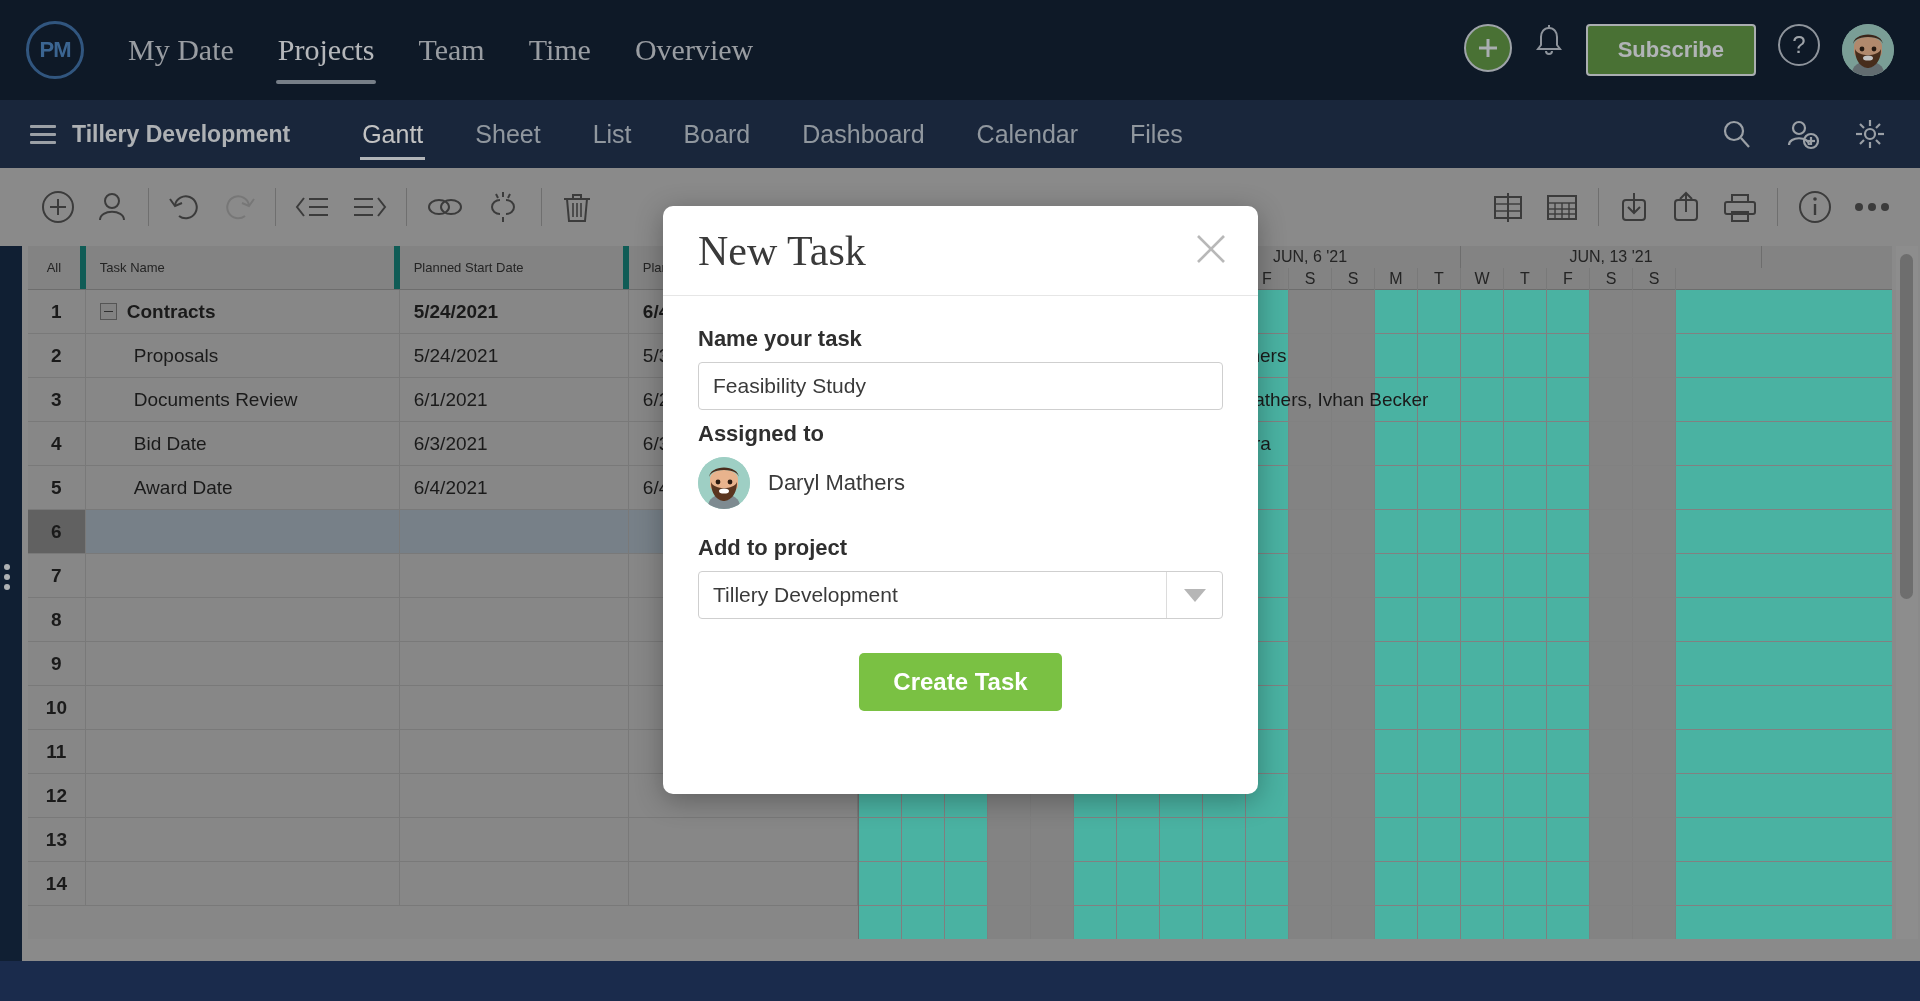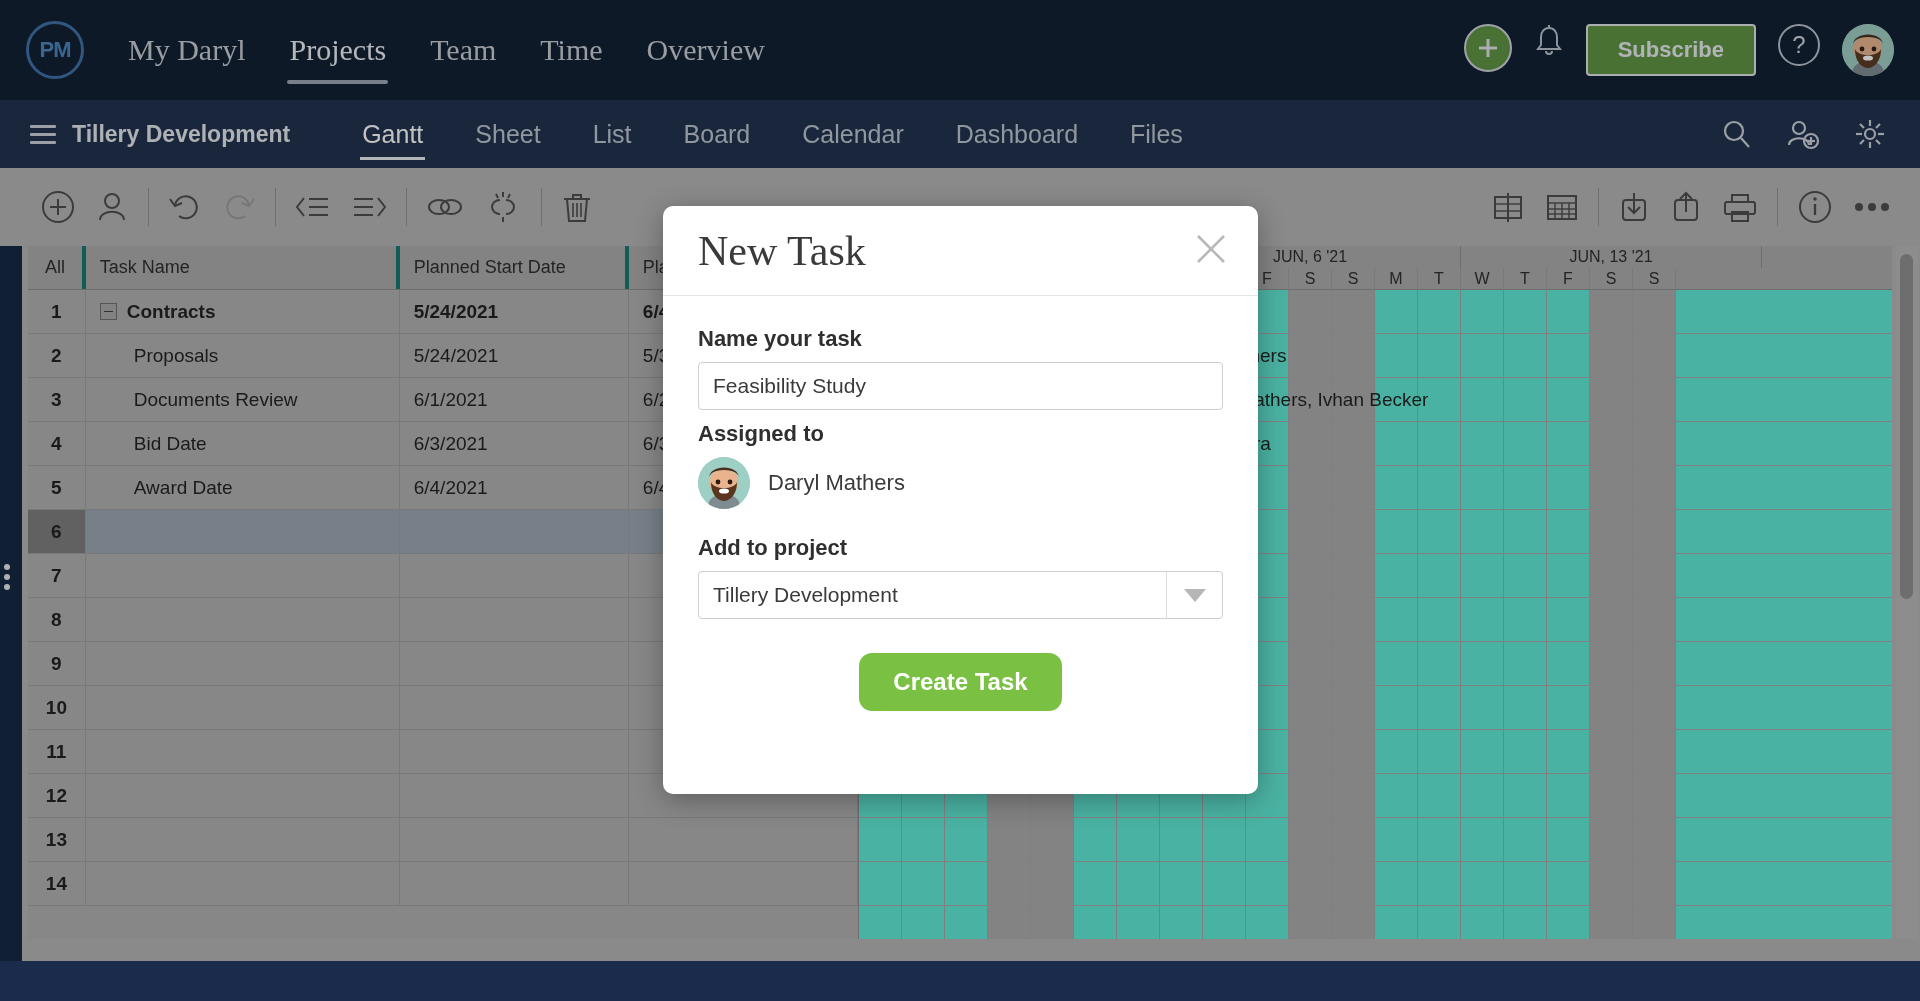--- a/index.html
+++ b/index.html
@@ -96,22 +96,22 @@
   .tb-sep { width: 1px; height: 38px; background: #8f8f8f; margin: 0 18px; }
 
   
   .sheet {
     position: absolute; top: 246px; left: 28px; width: 830px; bottom: 62px;
     background: #b0b0b0; overflow: hidden;
   }
   .sheet-header { display: flex; height: 44px; background: #aaaaaa;
     border-bottom: 1px solid #8d8d8d; }
   .sh-cell {
-    display: flex; align-items: center; font-size: 18px; color: #2a2a2a;
-    border-right: 4px solid #0f766e; padding-left: 14px;
+    display: flex; align-items: center; font-size: 13px; color: #2a2a2a;
+    border-right: 6px solid #0f766e; padding-left: 14px;
   }
   .c-all { width: 58px; justify-content: center; padding-left: 0; }
   .c-name { width: 315px; }
   .c-d1 { width: 230px; }
   .c-d2 { width: 230px; }
   .sheet-row { display: flex; height: 44px; border-bottom: 1px solid #9d9d9d; }
   .sheet-row.selected .sr-num { background: #7d7d7d; }
   .sheet-row.selected .sr-cell { background: #9aa7b1; }
   .sr-num {
     width: 58px; display: flex; align-items: center; justify-content: center;
@@ -252,34 +252,34 @@
     width: 56px; height: 100%; border-left: 1px solid #dcdcdc;
     display: flex; align-items: center; justify-content: center;
   }
   .caret-dn {
     width: 0; height: 0; border-left: 11px solid transparent;
     border-right: 11px solid transparent; border-top: 13px solid #b6b6b6;
   }
   .create-btn {
     display: block; margin: 34px auto 0 auto; background: #7ac143;
     color: #ffffff; font-size: 24px; font-weight: bold; border: none;
-    border-radius: 13px; padding: 15px 34px; cursor: pointer;
+    border-radius: 5px; padding: 15px 34px; cursor: pointer;
     font-family: "Liberation Sans", sans-serif;
   }
   .mb26 { margin-bottom: 11px; }
 </style>
 </head>
 <body>
 
 <div id="app">
 
   <div class="topnav">
     <div class="logo">PM</div>
     <div class="topnav-items">
-      <div class="topnav-item">My Daryl</div>
+      <div class="topnav-item">My Date</div>
       <div class="topnav-item active">Projects</div>
       <div class="topnav-item">Team</div>
       <div class="topnav-item">Time</div>
       <div class="topnav-item">Overview</div>
     </div>
     <div class="topnav-right">
       <div class="plus-btn">
         <svg width="26" height="26" viewBox="0 0 26 26">
           <line x1="13" y1="4" x2="13" y2="22" stroke="#dfe4e9" stroke-width="3"></line>
           <line x1="4" y1="13" x2="22" y2="13" stroke="#dfe4e9" stroke-width="3"></line>
@@ -314,22 +314,22 @@
         <div></div>
         <div></div>
         <div></div>
       </div>
     <div class="project-title">Tillery Development</div>
     <div class="subnav-tabs">
       <div class="subnav-tab active">Gantt</div>
       <div class="subnav-tab">Sheet</div>
       <div class="subnav-tab">List</div>
       <div class="subnav-tab">Board</div>
+      <div class="subnav-tab">Dashboard</div>
       <div class="subnav-tab">Calendar</div>
-      <div class="subnav-tab">Dashboard</div>
       <div class="subnav-tab">Files</div>
     </div>
     <div class="subnav-right">
       <div class="icon-btn">
         <svg width="32" height="32" viewBox="0 0 32 32">
           <circle cx="14" cy="13" r="9" fill="none" stroke="#cbd2da" stroke-width="2.2"></circle>
           <line x1="21" y1="20" x2="29" y2="29" stroke="#cbd2da" stroke-width="2.2"></line>
         </svg>
       </div>
       <div class="icon-btn">

